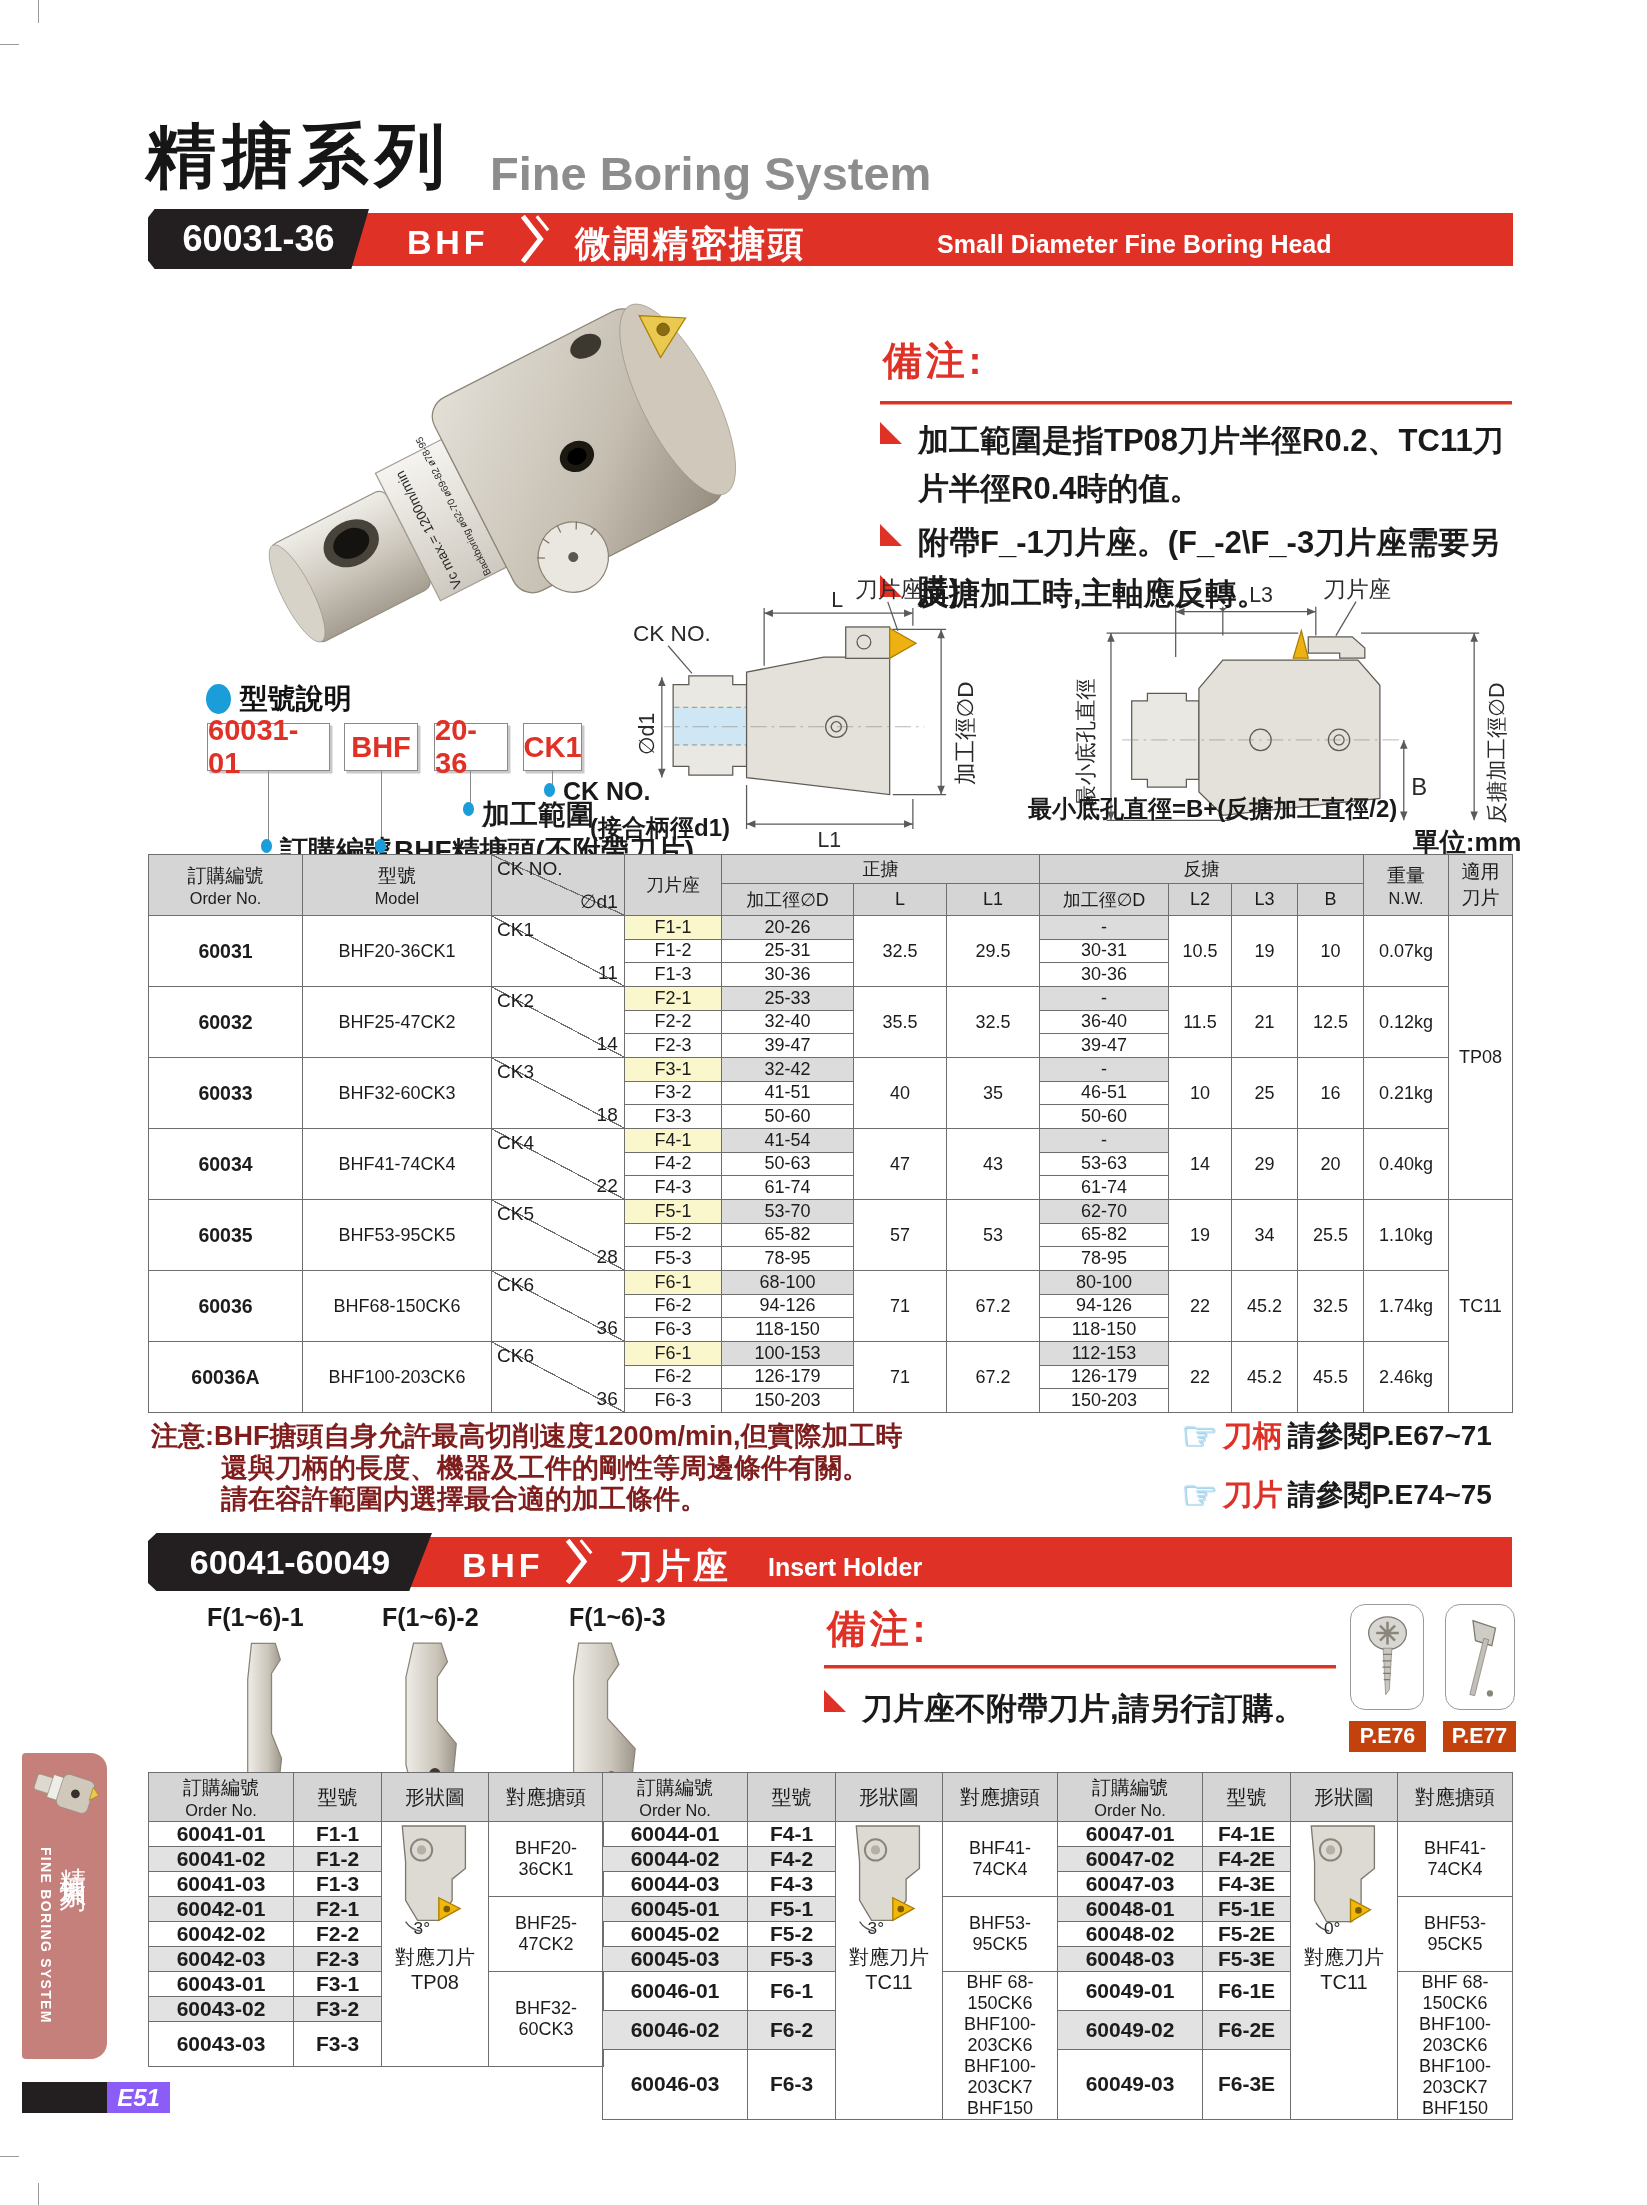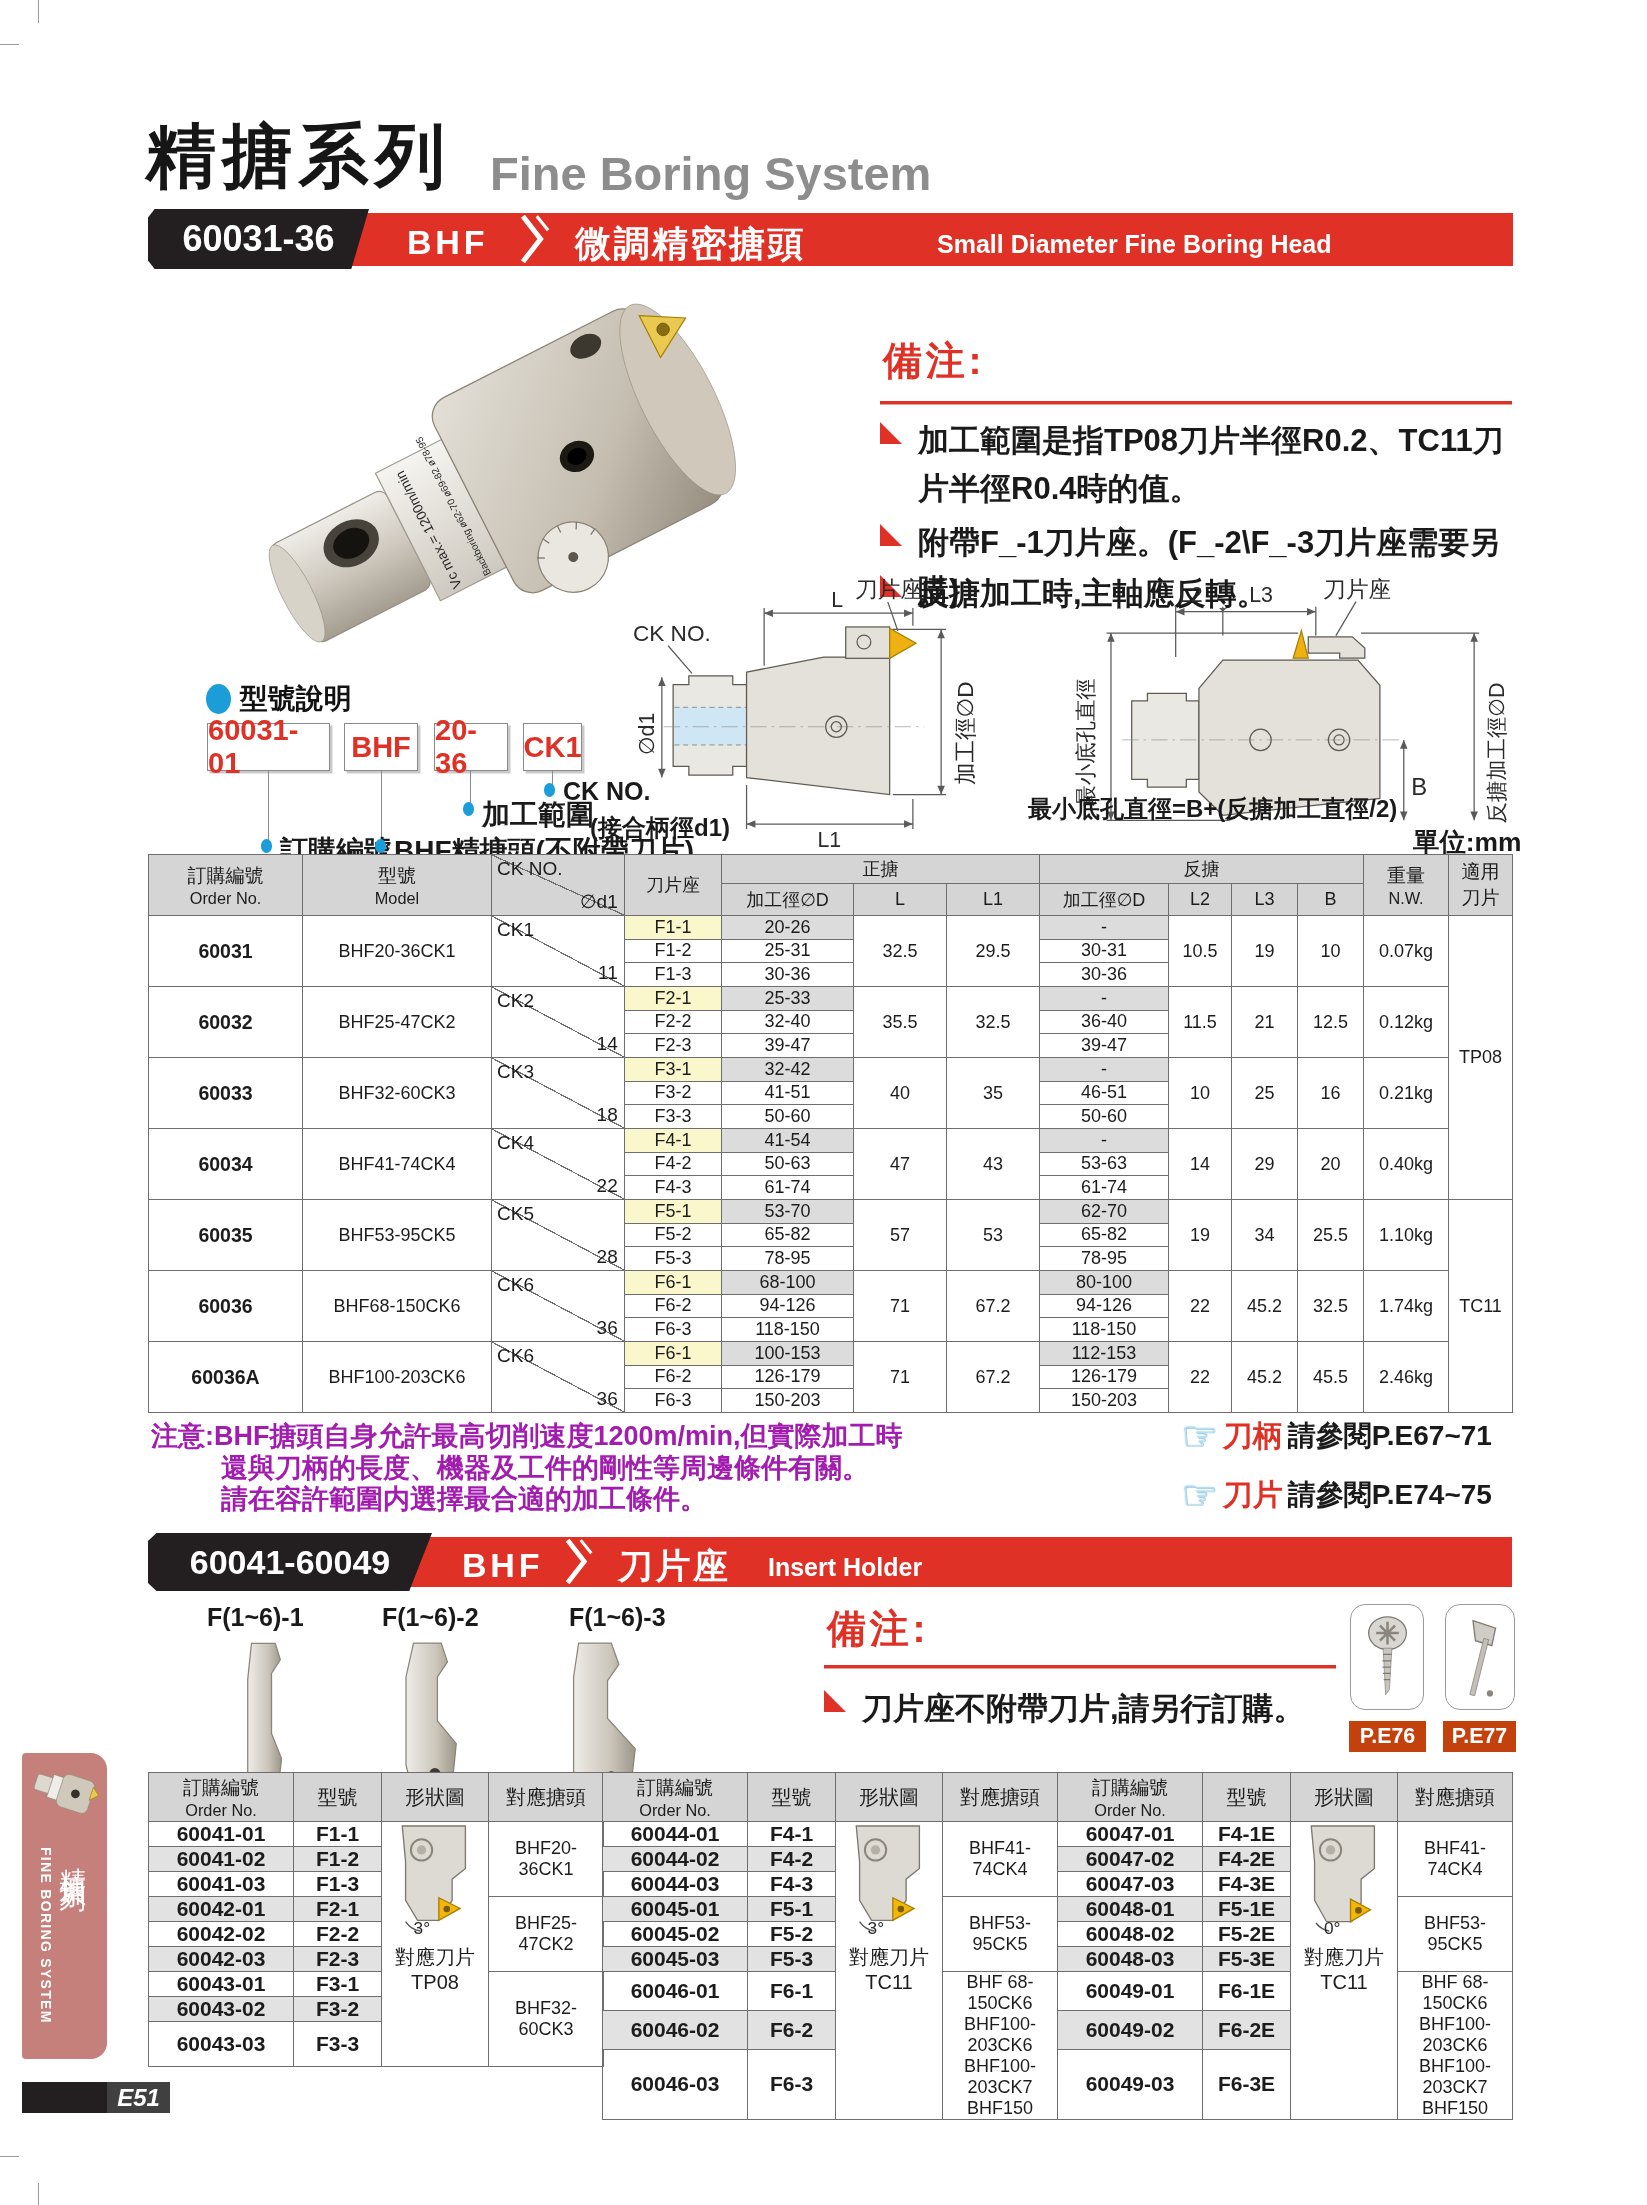--- a/index.html
+++ b/index.html
@@ -53,21 +53,21 @@
   .hzh { font-size:19px; } .hen { font-size:16.3px; }
   .diag-cell { position:relative; width:100%; height:100%;
     background-image:linear-gradient(to right top, transparent calc(50% - 0.6px), #6e6e6e calc(50% - 0.6px), #6e6e6e calc(50% + 0.6px), transparent calc(50% + 0.6px)); }
   .diag-cell .tl { position:absolute; top:2.5px; left:5px; font-size:19px; }
   .diag-cell .br { position:absolute; bottom:2.5px; right:6.3px; font-size:19px; }
   .yl { background:#fbf7cc; }
   .sh { background:#dcdcdc; }
   .t1 td.ord { font-weight:bold; font-size:19.5px; }
 
   
-  .ntc { font-size:27px; color:#a21caf; font-weight:bold; }
+  .ntc { font-size:27px; color:#7f1d1d; font-weight:bold; }
   .ref { position:absolute; display:flex; align-items:center; gap:5px; }
   .hand { font-size:41px; color:#bfe2f4; text-shadow:0 0 1.3px #5aa7cf, 1.3px 1.3px 0 #9fd2ec; }
   .refred { color:#e03127; font-weight:bold; font-size:30px; }
   .reftxt { color:#1a1a1a; font-weight:bold; font-size:28px; }
 
   
   .flabel { position:absolute; font-size:25px; font-weight:bold; color:#1a1a1a; }
   .pbox { position:absolute; border:1.9px solid #9a9a9a; border-radius:15px; background:#fff; display:flex; align-items:center; justify-content:center; }
   .pbadge { position:absolute; background:#c2410c; color:#fff; font-weight:bold; font-size:21.4px; display:flex; align-items:center; justify-content:center; }
 
@@ -84,21 +84,21 @@
   .ins-lbl { font-size:20px; margin-top:3.8px; }
   .ins-name { font-size:20px; }
 
   
   .sidebar { position:absolute; left:22px; top:1753px; width:85px; height:306px; background:#c5807b;
              border-radius:3.8px 16.3px 16.3px 3.8px; }
   .side-texts { position:absolute; top:94px; left:0; width:100%; display:flex; flex-direction:row; justify-content:center; gap:2.5px; }
   .vtext-en { writing-mode:vertical-rl; font-size:14px; letter-spacing:1.3px; color:#fff; font-weight:bold; }
   .vtext-zh { writing-mode:vertical-rl; font-size:26.4px; letter-spacing:6.3px; color:#fff; }
   .footer-blk { position:absolute; left:22px; top:2082px; width:85px; height:31px; background:#231f20; }
-  .footer-red { position:absolute; left:107px; top:2082px; width:63px; height:31px; background:#404040;
+  .footer-red { position:absolute; left:107px; top:2082px; width:63px; height:31px; background:#8b5cf6;
                 color:#fff; font-weight:bold; font-style:italic; font-size:24px; display:flex; align-items:center; justify-content:center; }
 
   svg text { font-family:"Liberation Sans", sans-serif; fill:#2a2a2a; }
   .dim { stroke:#5a5a5a; stroke-width:2; fill:none; }
 </style>
 </head>
 <body>
 
 <div class="page">
 

